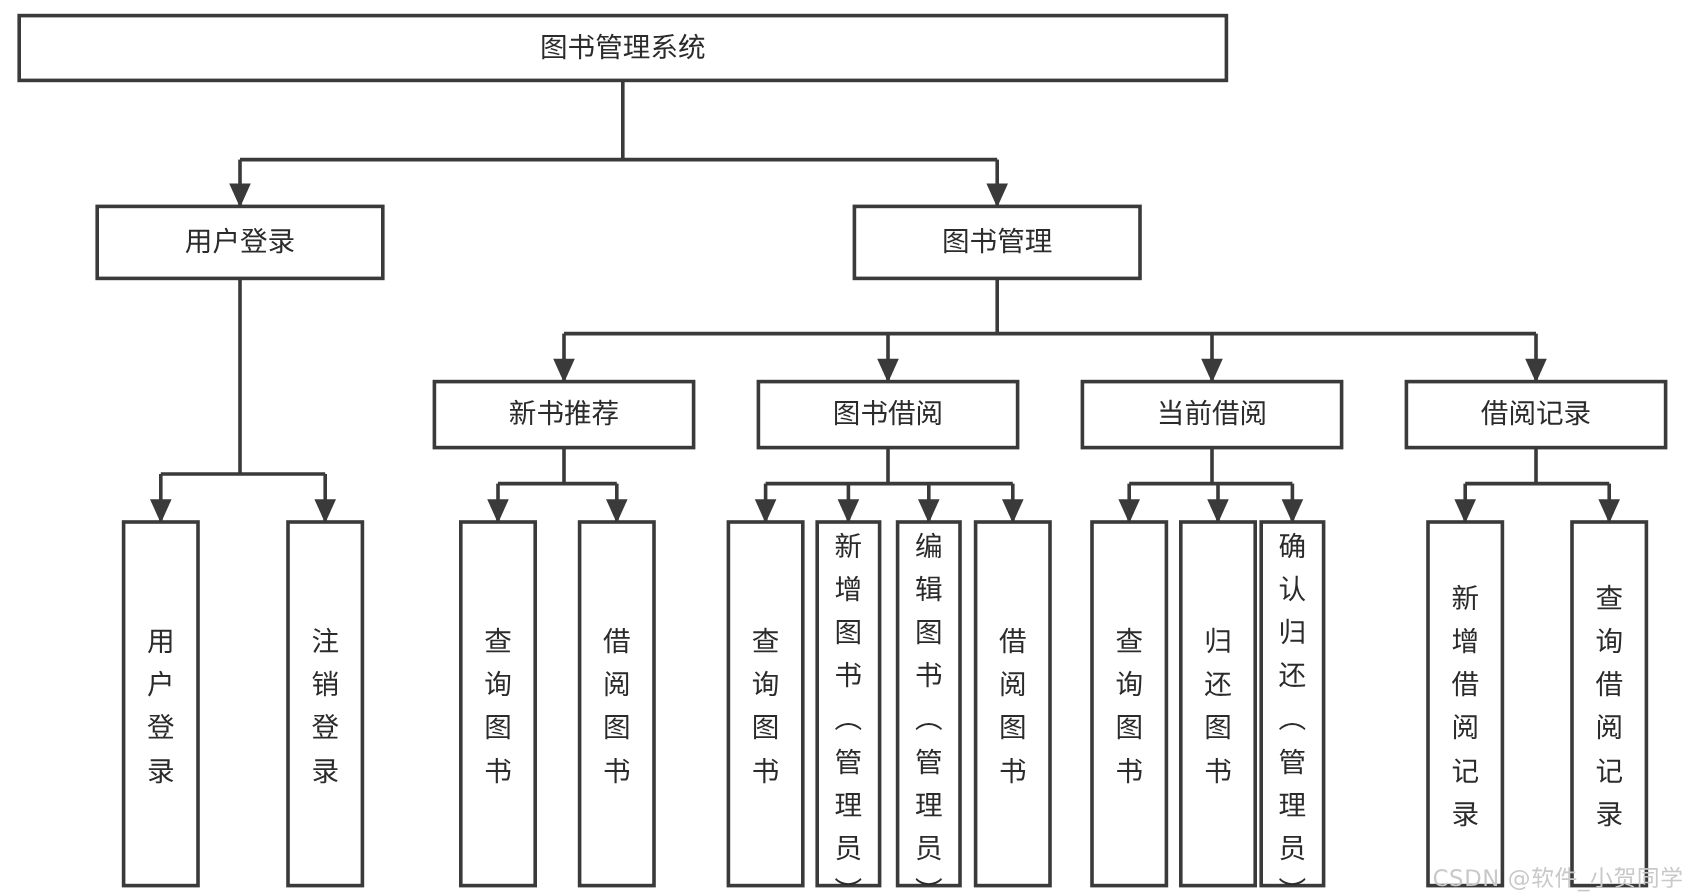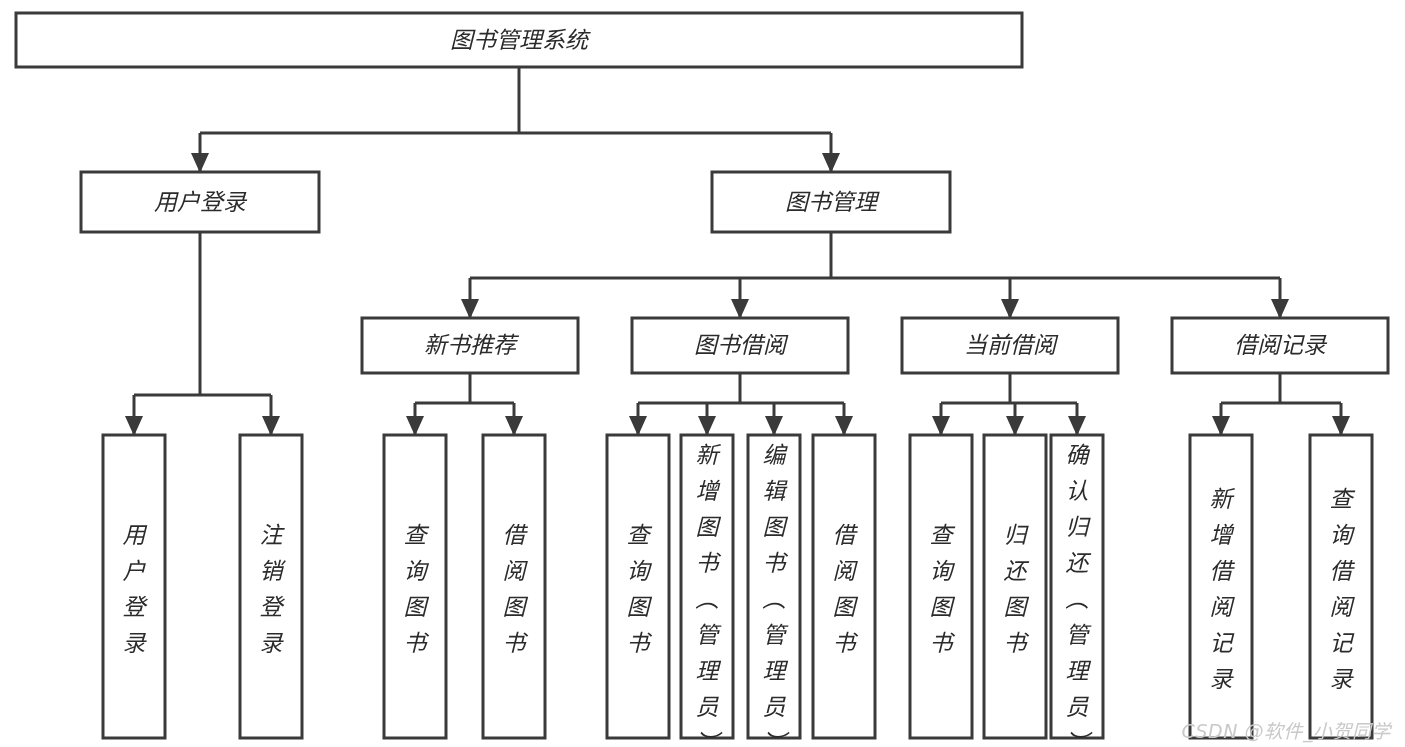--- a/index.html
+++ b/index.html
@@ -12,21 +12,20 @@
     width: 1405px;
     height: 747px;
     overflow: hidden;
     font-family: "DejaVu Sans", "Liberation Sans", sans-serif;
   }
   #diagram-root {
     position: relative;
     width: 1405px;
     height: 747px;
     background: #ffffff;
-    font-style: italic;
   }
   svg#flowchart {
     display: block;
     width: 1405px;
     height: 747px;
   }
   .node-box {
     fill: #ffffff;
     stroke: #3a3a3a;
     stroke-width: 3;
@@ -49,21 +48,21 @@
     stroke-width: 3;
     fill: none;
     stroke-linecap: butt;
   }
   .arrow-head {
     fill: #3a3a3a;
     stroke: none;
   }
   .watermark-text {
     position: absolute;
-    right: 14px;
+    right: 2px;
     bottom: 4px;
     color: #c9c9c9;
     font-size: 19px;
     font-family: "DejaVu Sans", "Liberation Sans", sans-serif;
     white-space: nowrap;
     letter-spacing: 0.5px;
     user-select: none;
   }
 </style>
 </head>

